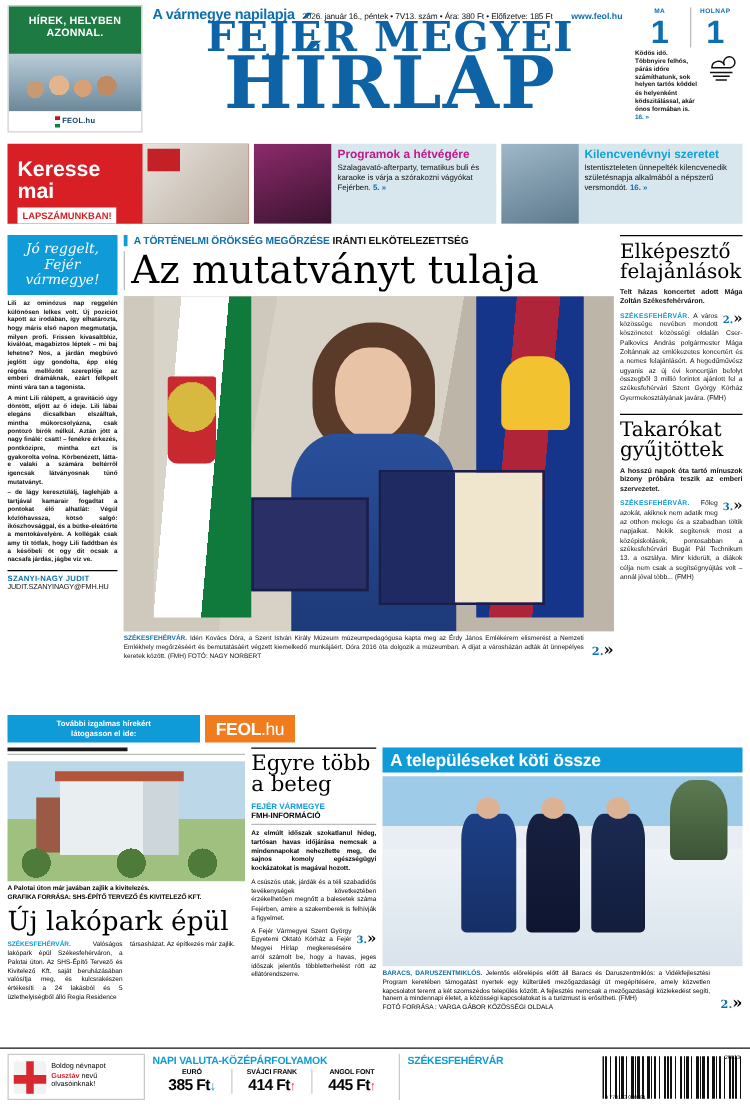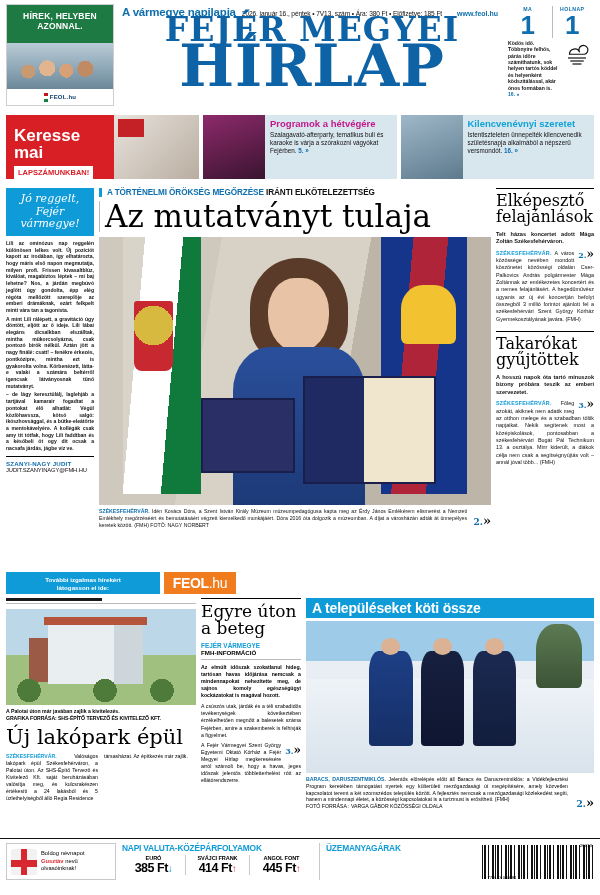--- a/index.html
+++ b/index.html
@@ -447,21 +447,21 @@
           <span>Valóságos lakópark épül Székesfehérváron, a Palotai úton. Az SHS-Építő Tervező és Kivitelező Kft. saját beruházásában valósítja meg, és kulcsrakészen értékesíti a 24 lakásból és 5 üzlethelyiségből álló Regia Residence</span>
         </div>
         <div class="b-col">
           <span>társasházat. Az építkezés már zajlik.</span>
         </div>
       </div>
     </div>
 
     <div class="b-mid">
       <div class="m-head">
-        <div>Egyre úton</div>
+        <div>Egyre több</div>
         <div>a beteg</div>
       </div>
       <div class="m-src">
         <div class="m-src-1">FEJÉR VÁRMEGYE</div>
         <div class="m-src-2">FMH-INFORMÁCIÓ</div>
       </div>
       <div class="m-body">
         <p style="font-weight:bold;margin-bottom:4px;">Az elmúlt időszak szokatlanul hideg, tartósan havas időjárása nemcsak a mindennapokat nehezítette meg, de sajnos komoly egészségügyi kockázatokat is magával hozott.</p>
         <p style="margin-bottom:3px;">A csúszós utak, járdák és a téli szabadidős tevékenységek következtében érzékelhetően megnőtt a balesetek száma Fejérben, amire a szakemberek is felhívják a figyelmet.</p>
         <p>
@@ -518,21 +518,21 @@
           <div class="f-rate-val"><span>414 Ft</span><span class="up">↑</span></div>
         </div>
         <div class="f-rate">
           <div class="f-rate-lbl">ANGOL FONT</div>
           <div class="f-rate-val"><span>445 Ft</span><span class="up">↑</span></div>
         </div>
       </div>
     </div>
 
     <div class="f-fuel">
-      <div class="f-title">ÜZEMANYAGÁRAK</div>
+      <div class="f-title">SZÉKESFEHÉRVÁR</div>
     </div>
 
     <div class="f-barcode">
       <div class="bc"></div>
       <div class="bc-num">26013</div>
       <div class="bc-sub">9 770133 040881</div>
     </div>
   </div>
 
 </div>

